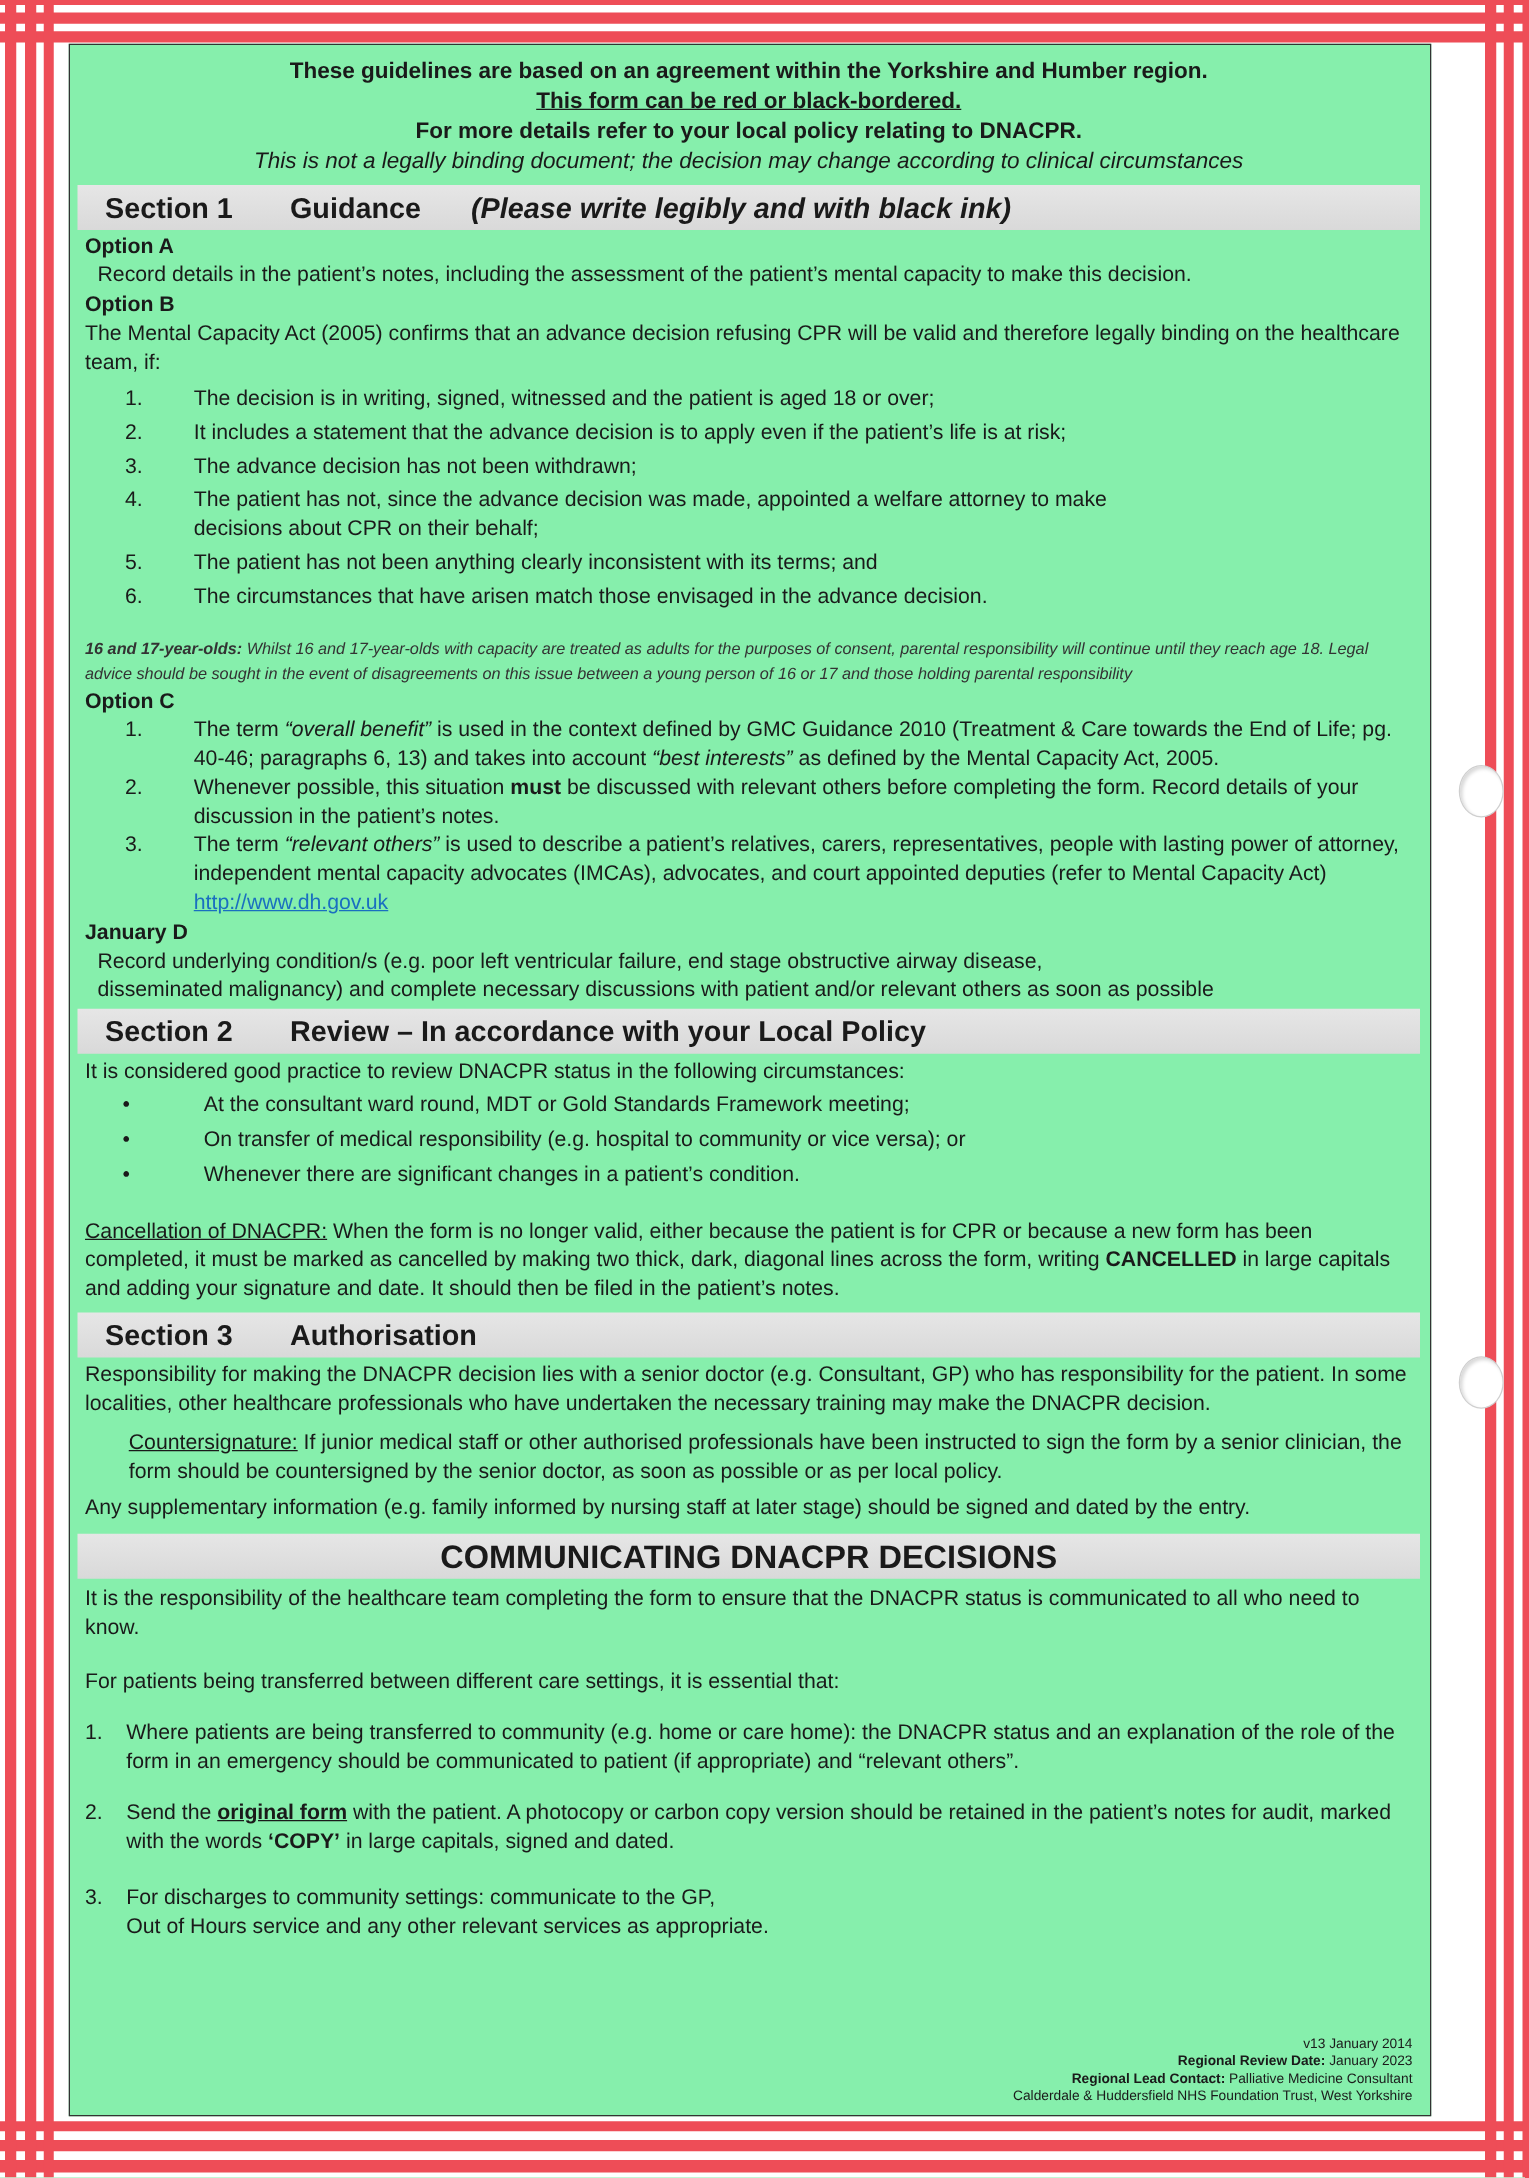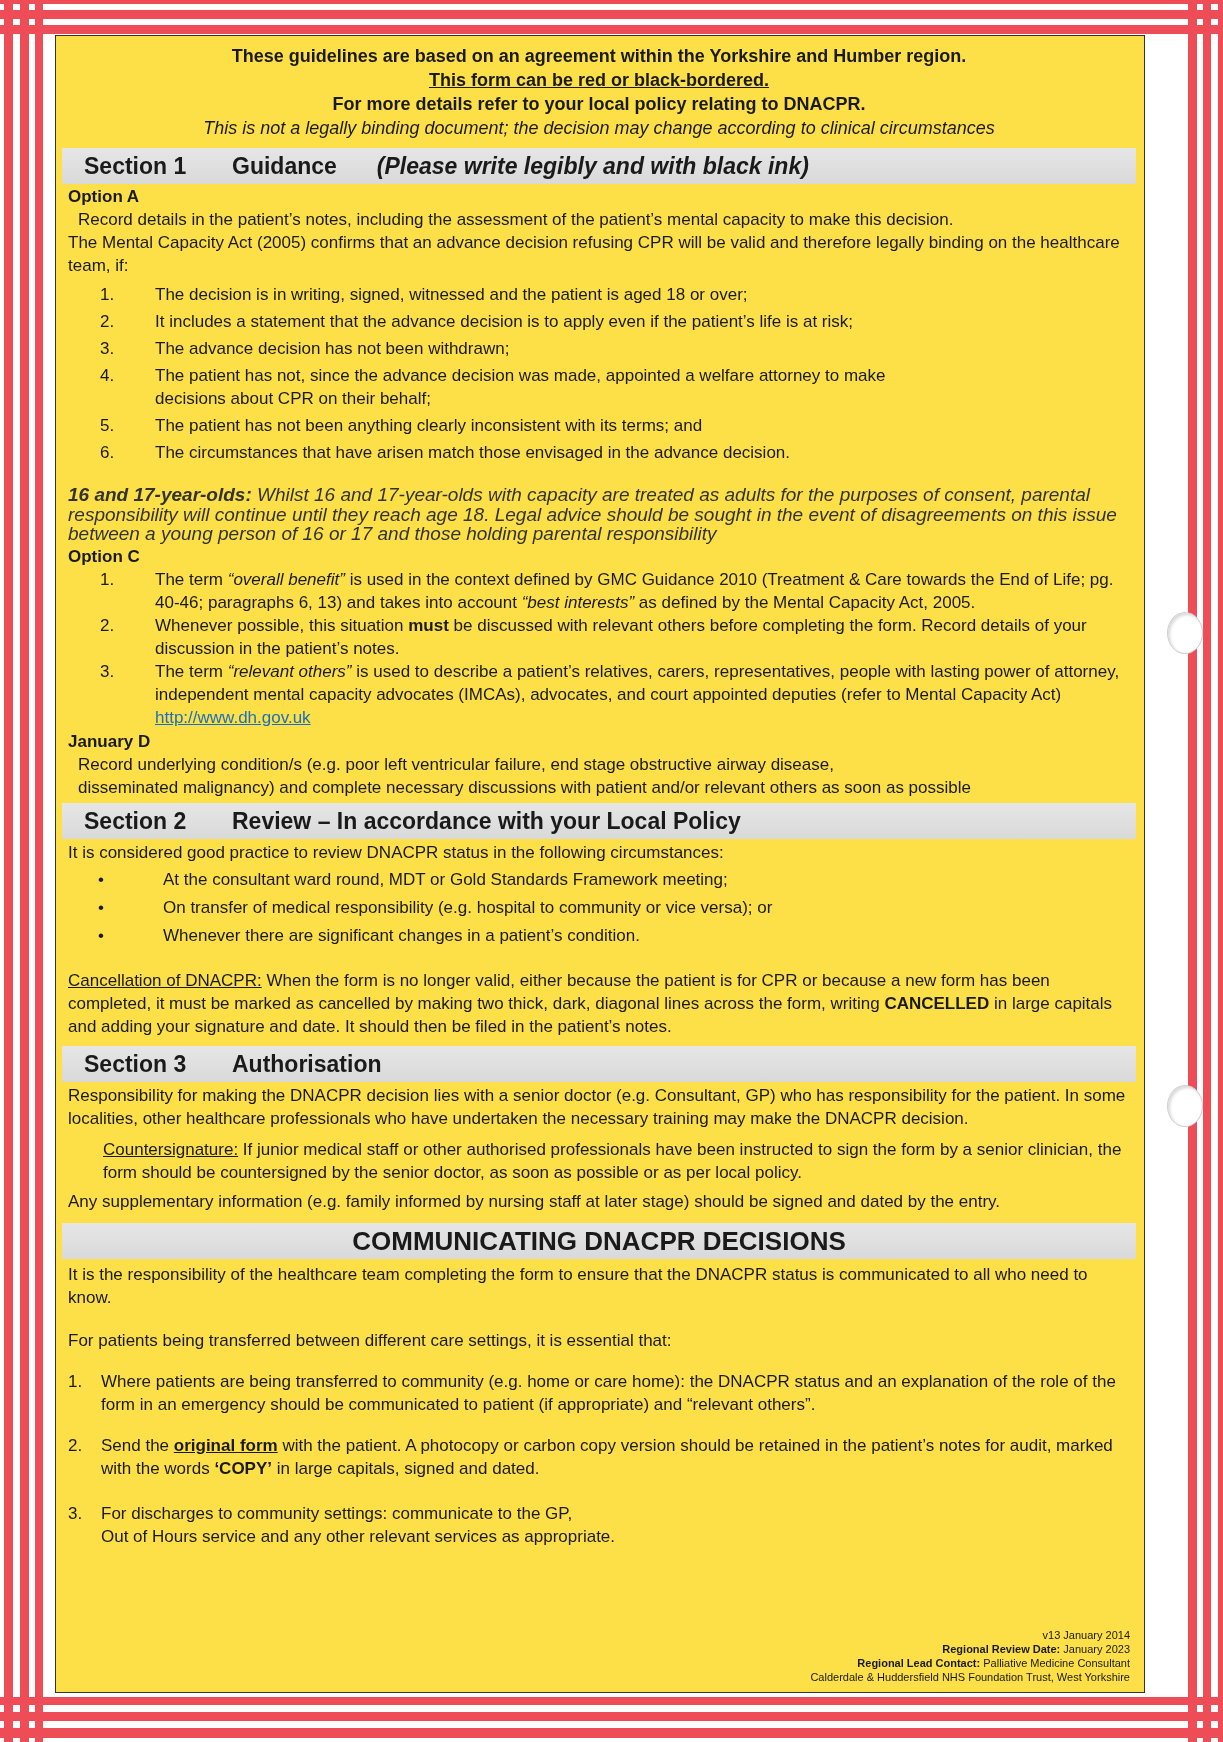--- a/index.html
+++ b/index.html
@@ -10,21 +10,21 @@
       color: #1a1a1a;
     }
     
     .stripe { position: absolute; background: #ee4d57; }
     .hole {
       position: absolute; width: 34px; height: 40px; border-radius: 50%;
       background: #ffffff; border: 1px solid #cfcfcf; box-shadow: inset 2px 2px 3px rgba(0,0,0,0.15);
     }
     .frame {
       position: absolute; left: 55px; top: 35px; width: 1090px; height: 1658px;
-      border: 1.5px solid #333; background: #fde047; box-sizing: border-box;
+      border: 1.5px solid #333; background: #86efac; box-sizing: border-box;
       padding: 8px 14px 0 12px;
     }
     .hdr { text-align: center; font-size: 18px; line-height: 24px; }
     .hdr .b { font-weight: bold; }
     .hdr .u { font-weight: bold; text-decoration: underline; }
     .hdr .i { font-style: italic; }
     .sec {
       background: linear-gradient(#e6e6e6, #d9d9d9);
       margin: 8px -6px 0 -6px; padding: 2px 16px; height: 32px;
       font-size: 23px; font-weight: bold; line-height: 32px;
@@ -33,21 +33,21 @@
     .sec .ttl { display: inline-block; }
     .sec .note { font-style: italic; margin-left: 40px; }
     .sec.center { text-align: center; font-size: 26px; margin-top: 10px; }
     .opt { font-weight: bold; font-size: 17px; line-height: 22px; margin-top: 2px; }
     p { margin: 0; font-size: 17px; line-height: 23px; }
     .indent1 { padding-left: 10px; }
     ol.nl { list-style: none; margin: 6px 0 0 0; padding: 0; }
     ol.nl li { display: flex; font-size: 17px; line-height: 23px; margin-bottom: 4px; }
     ol.nl li .n { width: 55px; padding-left: 32px; flex-shrink: 0; }
     ol.nl li .t { flex: 1; }
-    .small { font-size: 19px; line-height: 19.5px; font-style: italic; color: #333; margin-top: 21px; }
+    .small { font-size: 13px; line-height: 19.5px; font-style: italic; color: #333; margin-top: 21px; }
     .small b { font-weight: bold; }
     ul.bl { list-style: none; margin: 4px 0 0 0; padding: 0; }
     ul.bl li { display: flex; font-size: 17px; line-height: 23px; margin-bottom: 5px; }
     ul.bl li .bul { width: 95px; padding-left: 30px; box-sizing: border-box; flex-shrink: 0; }
     .u-lbl { text-decoration: underline; }
     .link { color: #1a6fc0; text-decoration: underline; }
     ol.cl { list-style: none; margin: 0; padding: 0; }
     ol.cl li { display: flex; font-size: 17px; line-height: 23px; margin-top: 18px; }
     ol.cl li .n { width: 33px; flex-shrink: 0; }
     .footer-meta {
@@ -87,20 +87,21 @@
     <div class="i">This is not a legally binding document; the decision may change according to clinical circumstances</div>
   </div>
 
   <div class="sec">
     <span class="num">Section 1</span><span class="ttl">Guidance</span><span class="note">(Please write legibly and with black ink)</span>
   </div>
 
   <div class="opt">Option A</div>
   <p class="indent1">Record details in the patient’s notes, including the assessment of the patient’s mental capacity to make this decision.</p>
 
+  <div class="opt">Option B</div>
   <p>The Mental Capacity Act (2005) confirms that an advance decision refusing CPR will be valid and therefore legally binding on the healthcare team, if:</p>
   <ol class="nl">
     <li>
         <span class="n">1.</span>
         <span class="t">The decision is in writing, signed, witnessed and the patient is aged 18 or over;</span>
       </li>
     <li>
         <span class="n">2.</span>
         <span class="t">It includes a statement that the advance decision is to apply even if the patient’s life is at risk;</span>
       </li>

